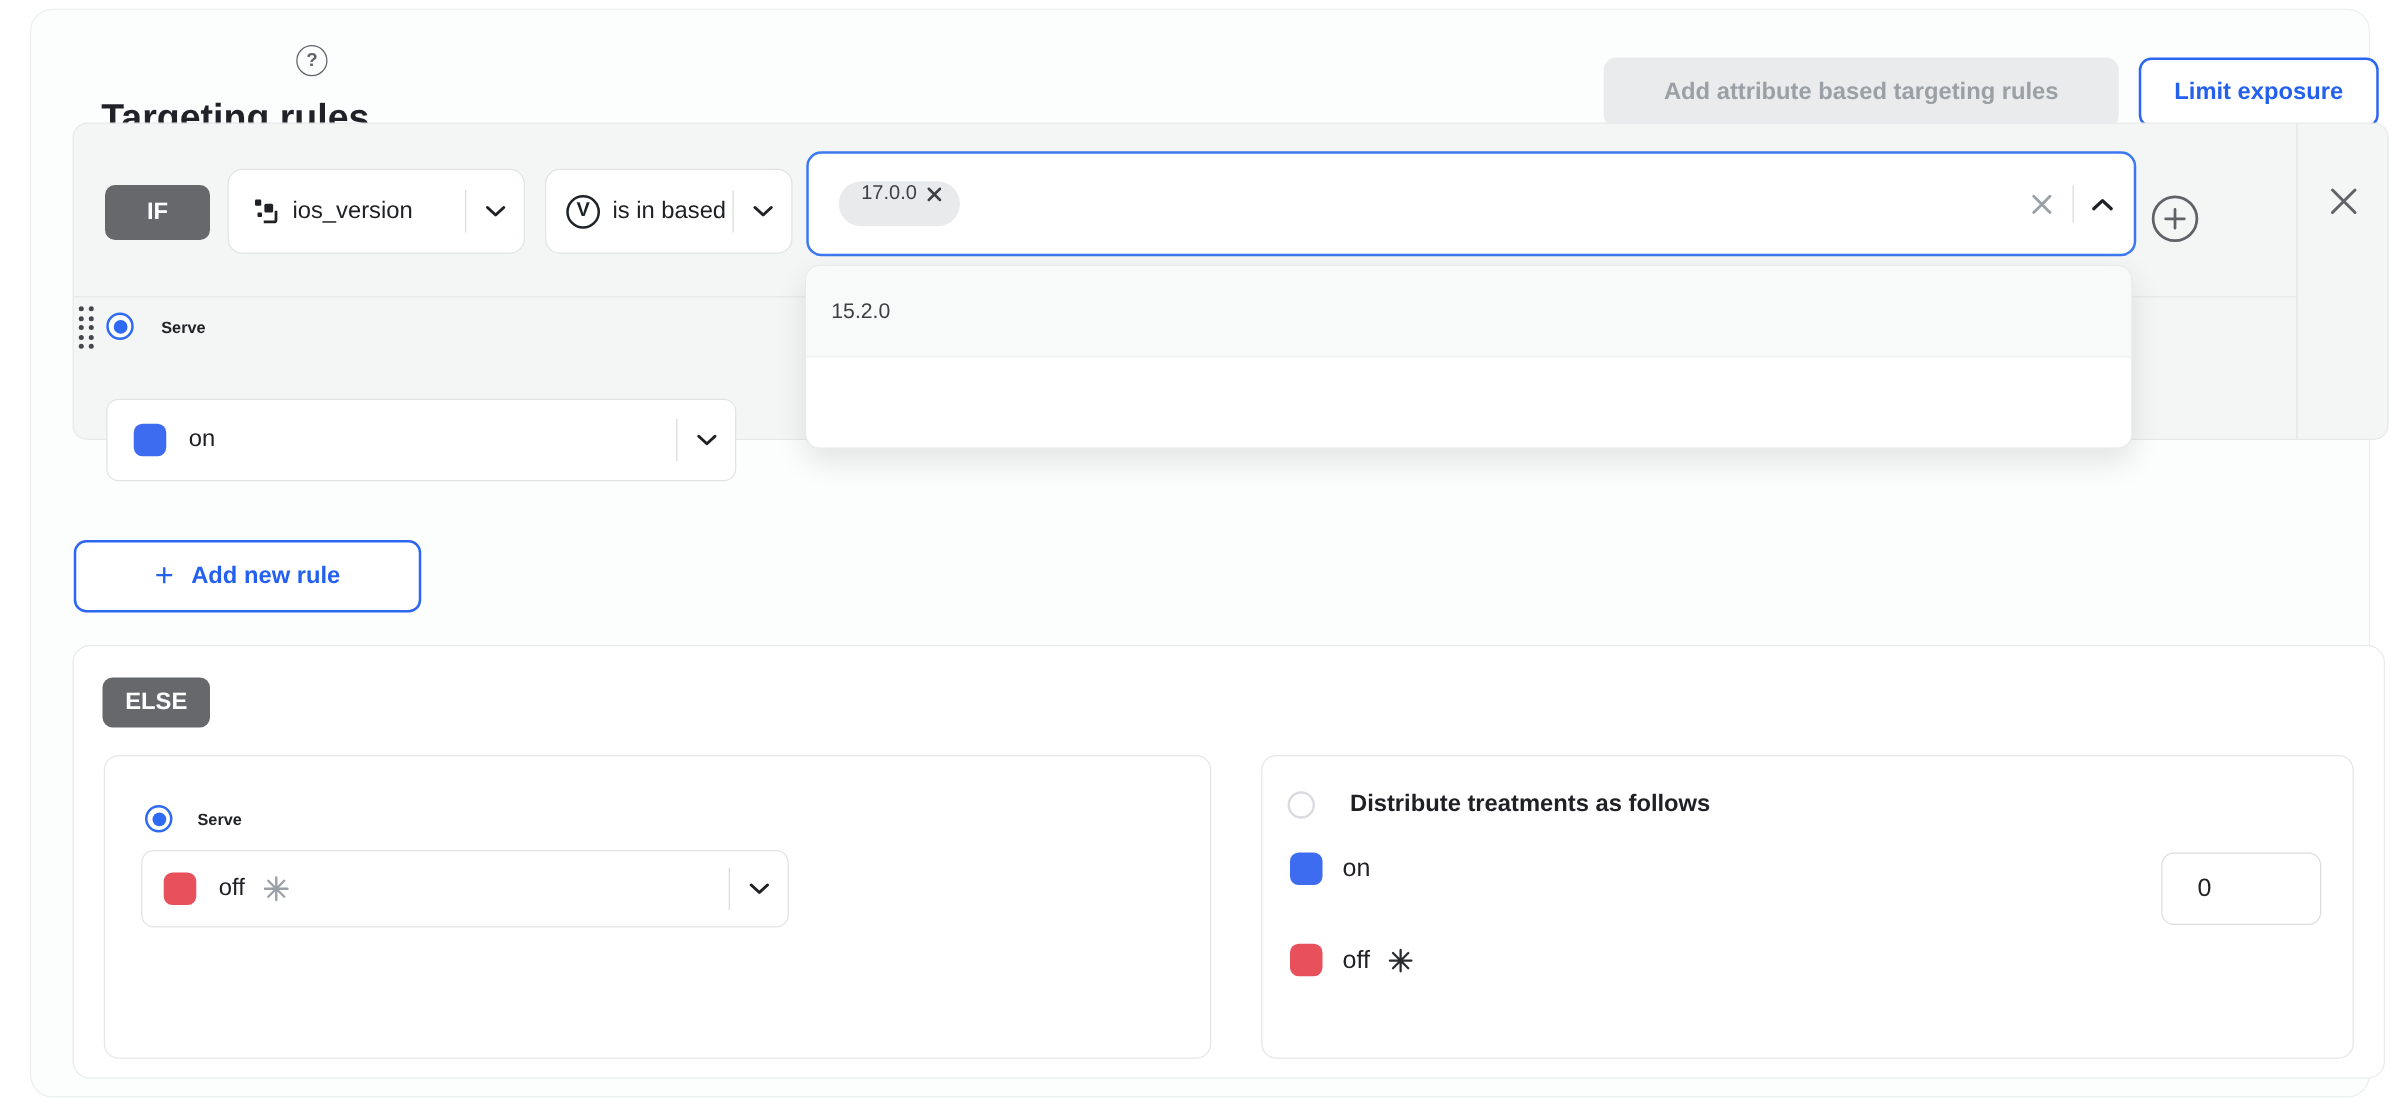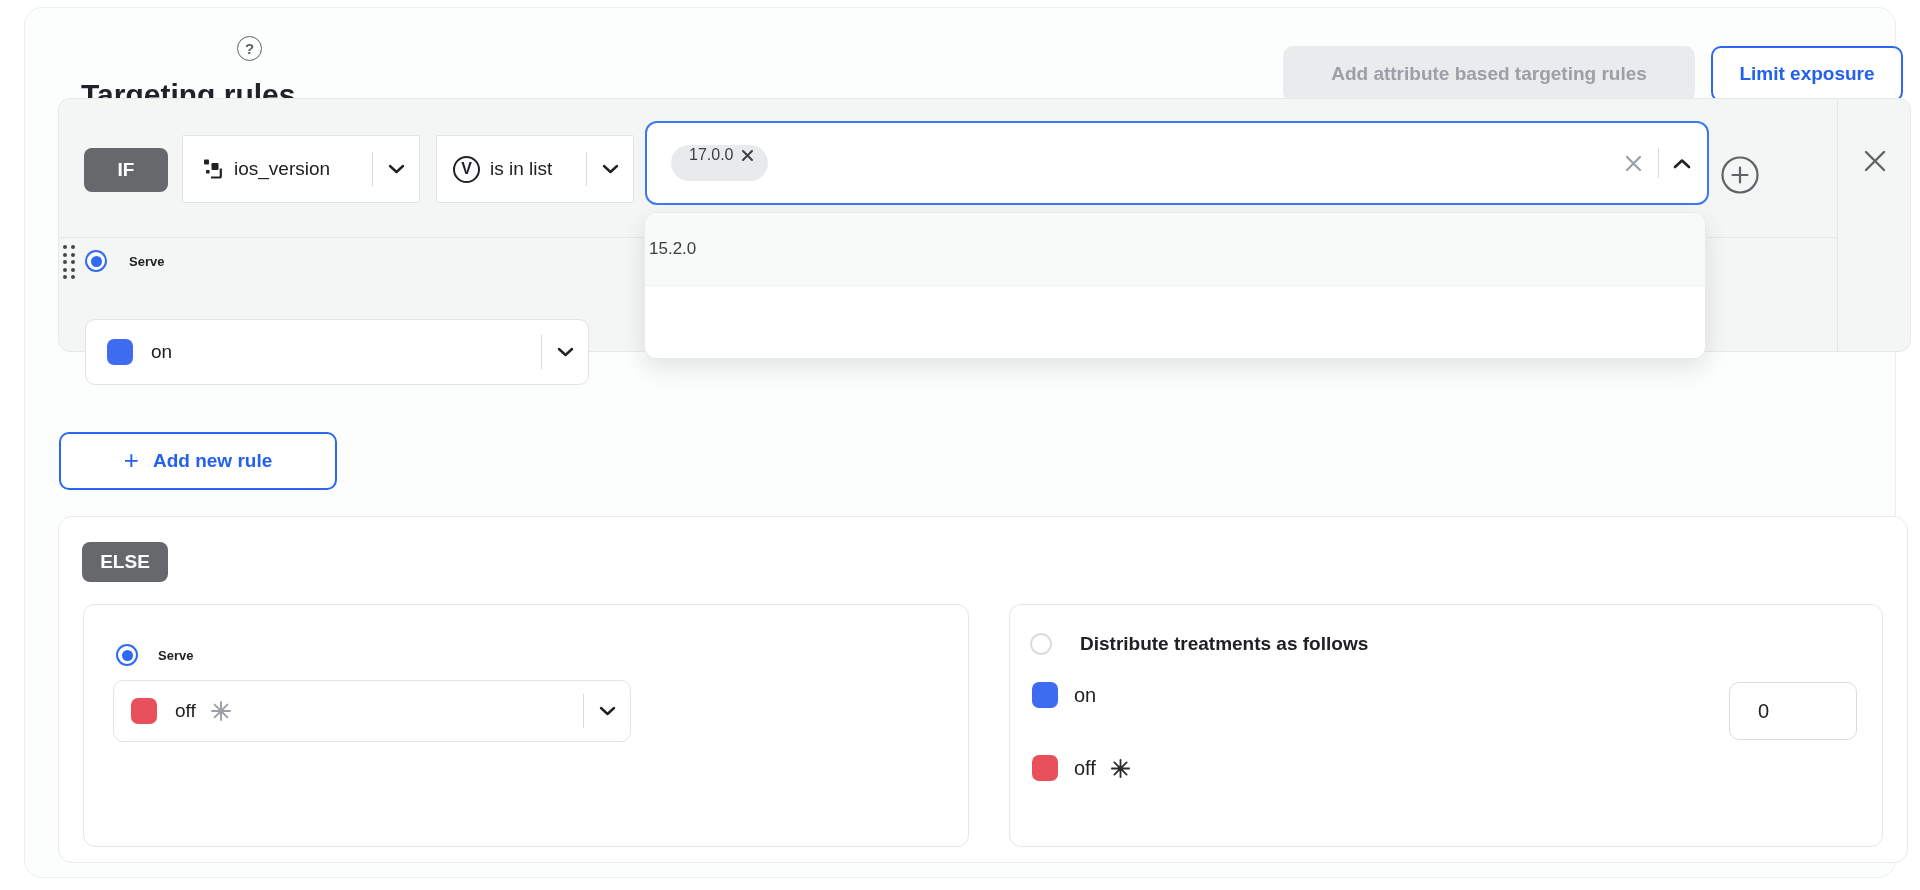--- a/index.html
+++ b/index.html
@@ -23,21 +23,21 @@
   .rule-card { position:absolute; left:33px; top:90px; width:1853px; height:254px;
     background:#f4f5f5; border:1px solid #e7e9e9; border-radius:12px; }
   .rule-vdivider { position:absolute; left:1778px; top:0; width:1px; height:100%; background:#e2e4e5; }
   .rule-hdivider { position:absolute; left:0; top:138px; width:1778px; height:1px; background:#e5e7e8; }
   .rule-close { position:absolute; left:1800px; top:46px; width:32px; height:32px; display:flex; align-items:center; justify-content:center; cursor:pointer; }
   .add-value-circle { position:absolute; left:1661px; top:56px; width:40px; height:40px; cursor:pointer; }
 
   .if-badge { position:absolute; left:25px; top:49px; width:84px; height:44px; background:#66686b;
     border-radius:8px; color:#fff; font-weight:700; font-size:19px; display:flex; align-items:center; justify-content:center; }
 
-  .select-box { position:absolute; background:#fff; border:1px solid #e1e4e4; border-radius:2px;
+  .select-box { position:absolute; background:#fff; border:1px solid #e1e4e4; border-radius:12px;
     display:flex; align-items:center; cursor:pointer; }
   .select-attr { left:123px; top:36px; width:238px; height:68px; padding-left:19px; }
   .select-matcher { left:377px; top:36px; width:198px; height:68px; padding-left:16px; }
   .select-label { font-size:19px; color:#202124; margin-left:10px; white-space:nowrap; }
   .select-divider { width:1px; height:34px; background:#d9dbdc; margin-left:auto; }
   .select-caret { width:46px; display:flex; align-items:center; justify-content:center; }
 
   .attr-glyph { width:22px; height:22px; flex:0 0 auto; }
   .v-circle { width:27px; height:27px; border:2.6px solid #1f2328; border-radius:50%; flex:0 0 auto;
     display:flex; align-items:center; justify-content:center; font-weight:700; font-size:16px; color:#1f2328; }
@@ -48,21 +48,21 @@
     padding:0 14px 16px 18px; font-size:16px; color:#3c4043; gap:8px; }
   .chip .chip-x { cursor:pointer; display:flex; }
   .tag-right { margin-left:auto; display:flex; align-items:center; gap:14px; }
   .tag-clear { cursor:pointer; display:flex; }
   .tag-vdiv { width:1px; height:30px; background:#d9dbdc; }
   .tag-caret { cursor:pointer; display:flex; }
 
   
   .popup { position:absolute; left:619px; top:204px; width:1062px; height:147px; background:#fff;
     border:1px solid #e8eaea; border-radius:12px; box-shadow:0 10px 24px rgba(0,0,0,0.10); z-index:30; overflow:hidden; }
-  .popup-item { height:73px; display:flex; align-items:center; padding-left:4px; font-size:17px; color:#3c4043; cursor:pointer; }
+  .popup-item { height:73px; display:flex; align-items:center; padding-left:20px; font-size:17px; color:#3c4043; cursor:pointer; }
   .popup-item.first { background:#f8f9f9; border-bottom:1px solid #f1f2f3; }
 
   
   .drag-handle { position:absolute; left:4px; top:146px; width:16px; height:36px;
     display:grid; grid-template-columns:4px 4px; grid-auto-rows:4px; gap:3.5px; cursor:grab; }
   .drag-handle i { width:4px; height:4px; border-radius:50%; background:#46474a; }
 
   .radio { width:22px; height:22px; border-radius:50%; background:#fff; flex:0 0 auto; cursor:pointer; }
   .radio.checked { border:2px solid #2e6bf2; display:flex; align-items:center; justify-content:center; }
   .radio.checked::after { content:""; width:11px; height:11px; border-radius:50%; background:#2e6bf2; }
@@ -138,21 +138,21 @@
         <span class="select-divider"></span>
         <span class="select-caret">
           <svg width="17" height="10" viewBox="0 0 17 10">
               <path d="M2 2 L8.5 8 L15 2" stroke="#202124" stroke-width="2.4" fill="none" stroke-linecap="round" stroke-linejoin="round"></path>
             </svg>
         </span>
       </div>
 
       <div class="select-box select-matcher">
         <span class="v-circle">V</span>
-        <span class="select-label">is in list</span>
+        <span class="select-label">is in based</span>
         <span class="select-divider"></span>
         <span class="select-caret">
           <svg width="17" height="10" viewBox="0 0 17 10">
               <path d="M2 2 L8.5 8 L15 2" stroke="#202124" stroke-width="2.4" fill="none" stroke-linecap="round" stroke-linejoin="round"></path>
             </svg>
         </span>
       </div>
 
       <div class="tag-input">
         <div class="chip">

